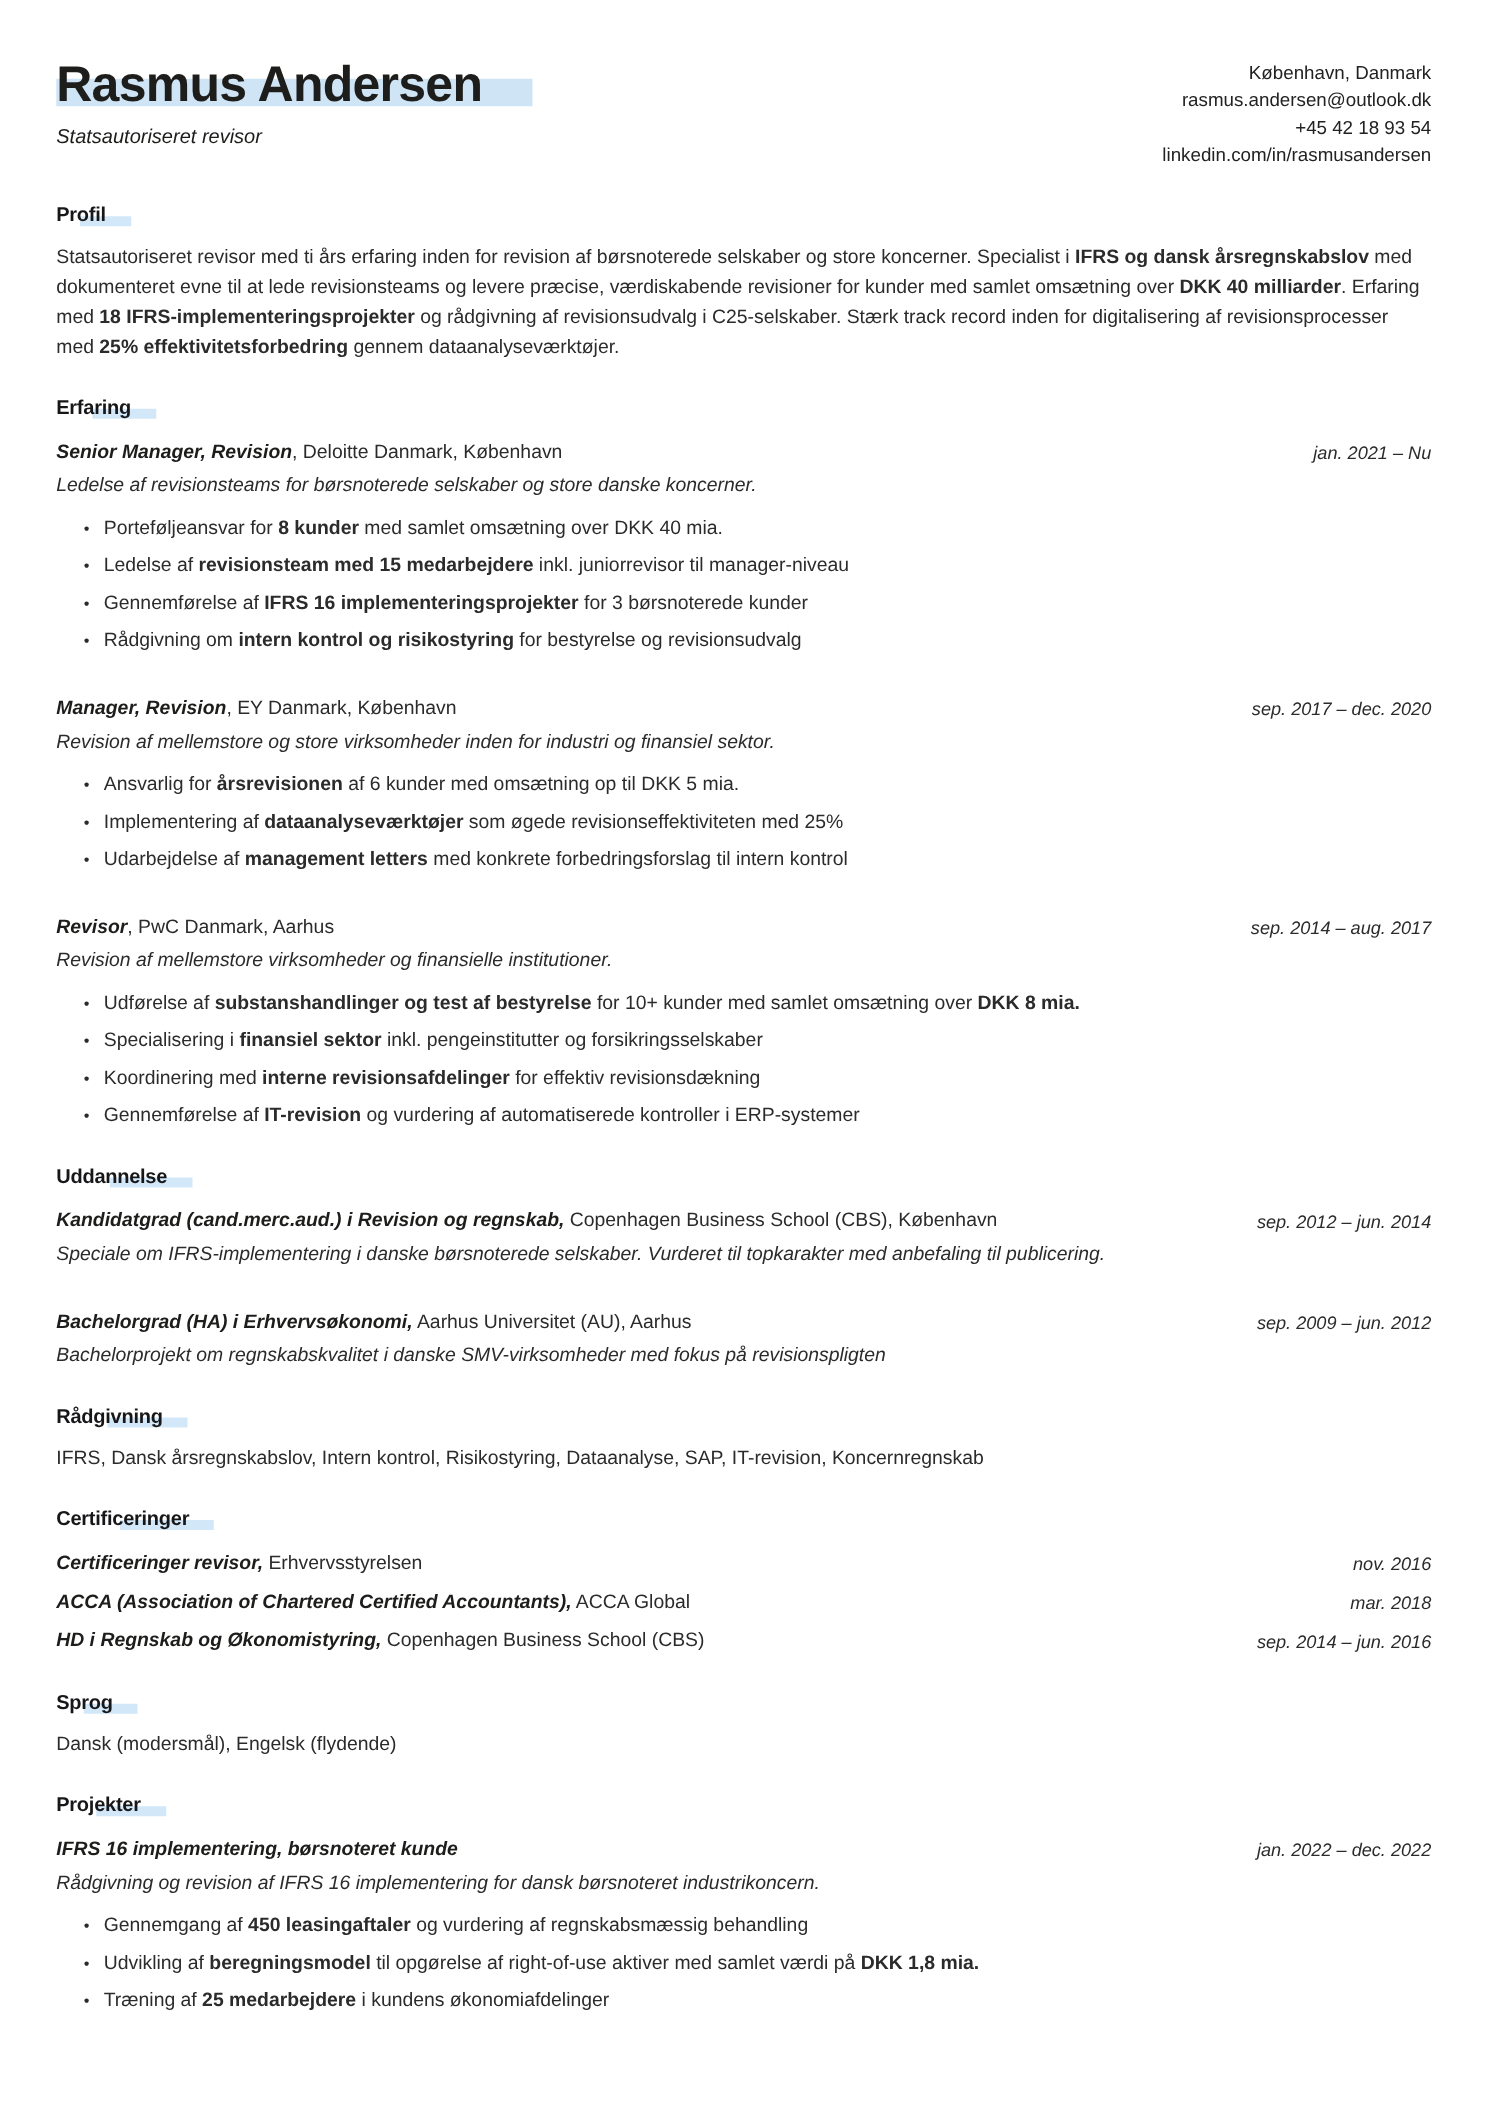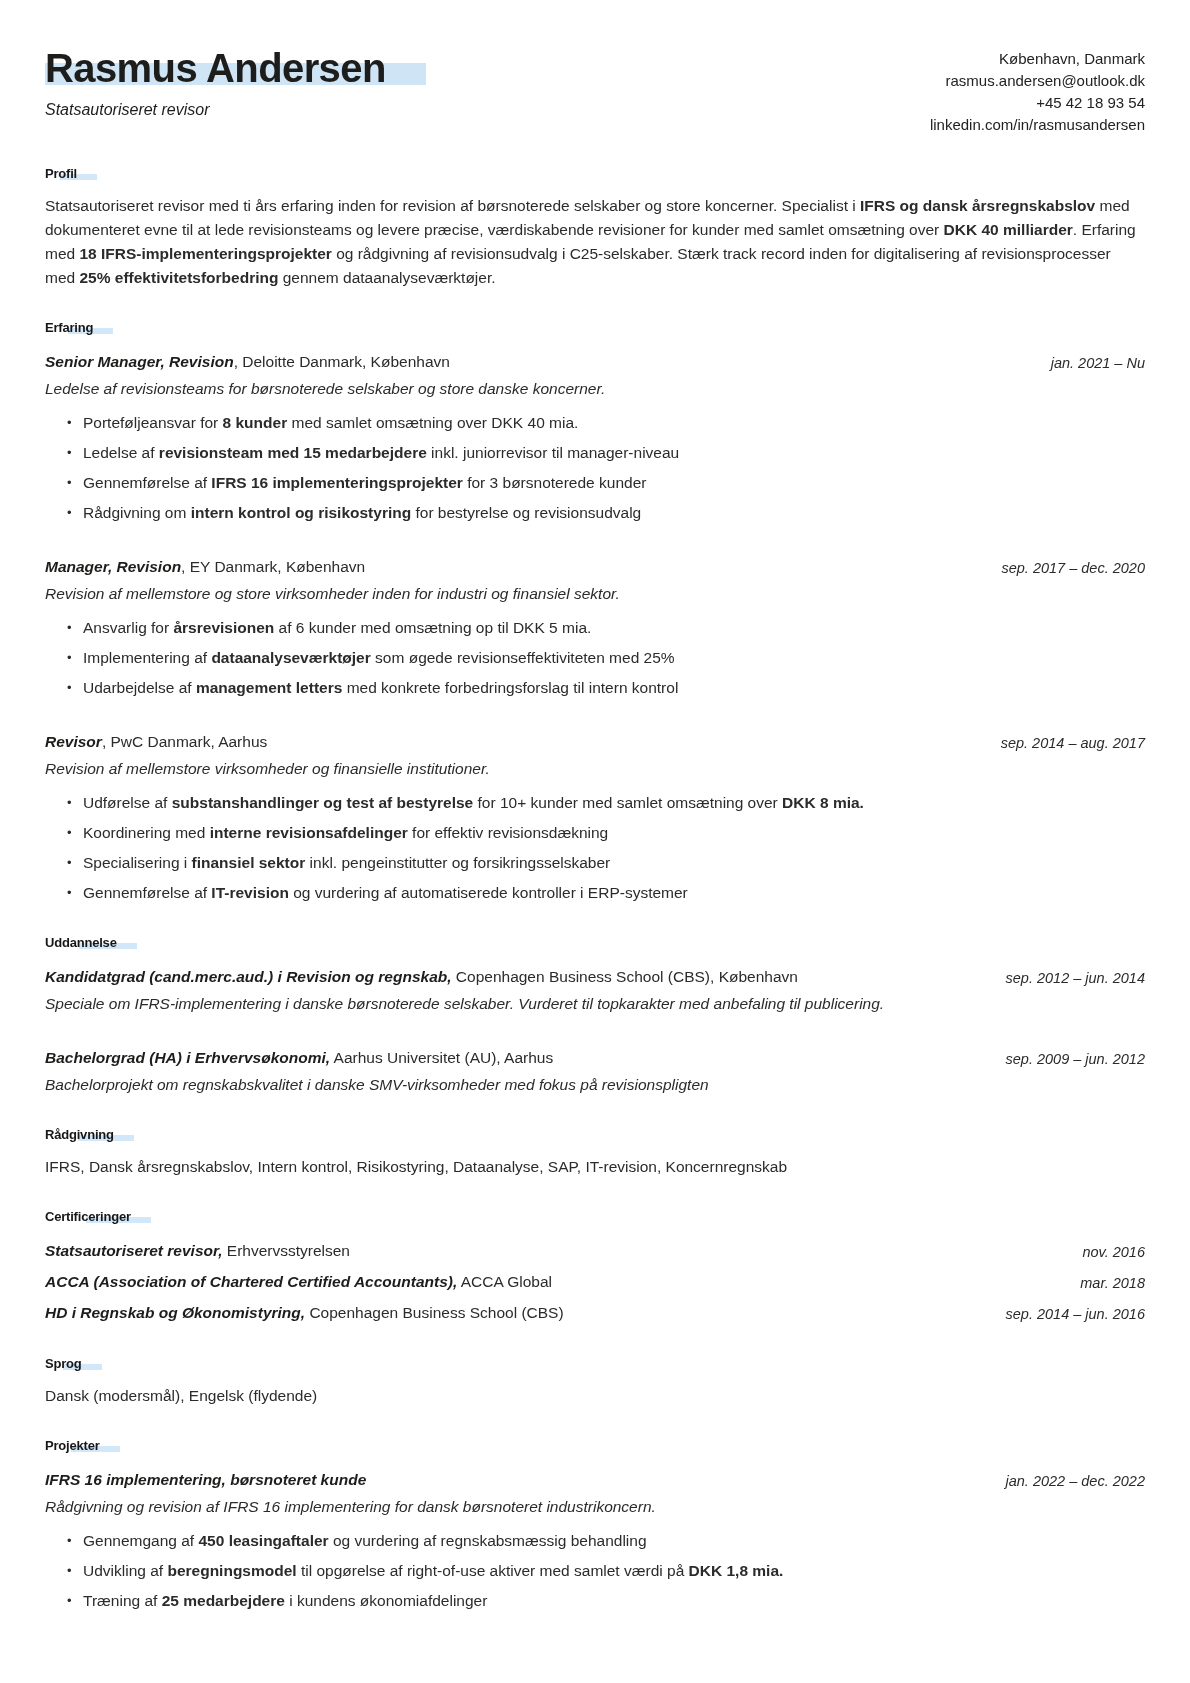--- a/index.html
+++ b/index.html
@@ -12,21 +12,21 @@
   h1{margin:0;font-size:40px;line-height:1.12;font-weight:800;color:#1d1d1b;letter-spacing:-0.6px;}
   .hl-name{
     background:linear-gradient(#cfe5f6,#cfe5f6) no-repeat left 76% / 100% 0.55em;
     padding-right:40px;
   }
   .subtitle{font-style:italic;font-size:16px;margin-top:10px;color:#1d1d1b;}
   .contact{text-align:right;font-size:15px;line-height:22px;color:#222222;padding-top:2px;}
   .sec{margin-top:28px;}
   .sec-h{
     display:inline-block;position:relative;z-index:0;margin:0;
-    font-size:13px;font-weight:700;color:#17171a;letter-spacing:-0.2px;
+    font-size:16px;font-weight:700;color:#17171a;letter-spacing:-0.2px;
   }
   .sec-h::before{
     content:"";position:absolute;z-index:-1;
     left:48%;right:-20px;top:52%;bottom:4%;background:#d2e7f7;
   }
   .para{margin:12px 0 0 0;font-size:15.5px;line-height:24px;}
   .b{font-weight:700;}
   .entry{margin-top:30px;}
   .entry.compact{margin-top:6px;}
   .sec-h + .entry{margin-top:14px;}
@@ -81,42 +81,42 @@
             <li><span>Udarbejdelse af </span><span class="b">management letters</span><span> med konkrete forbedringsforslag til intern kontrol</span></li>
           </ul>
         </div><div class="entry">
           <div class="entry-row">
             <div class="entry-left"><span class="role">Revisor</span><span class="org">, PwC Danmark, Aarhus</span></div>
             <div class="date">sep. 2014 – aug. 2017</div>
           </div>
           <p class="desc">Revision af mellemstore virksomheder og finansielle institutioner.</p>
           <ul class="blist">
             <li><span>Udførelse af </span><span class="b">substanshandlinger og test af bestyrelse</span><span> for 10+ kunder med samlet omsætning over </span><span class="b">DKK 8 mia.</span></li>
+            <li><span>Specialisering i </span><span class="b">finansiel sektor</span><span> inkl. pengeinstitutter og forsikringsselskaber</span></li>
             <li><span>Koordinering med </span><span class="b">interne revisionsafdelinger</span><span> for effektiv revisionsdækning</span></li>
-            <li><span>Specialisering i </span><span class="b">finansiel sektor</span><span> inkl. pengeinstitutter og forsikringsselskaber</span></li>
             <li><span>Gennemførelse af </span><span class="b">IT-revision</span><span> og vurdering af automatiserede kontroller i ERP-systemer</span></li>
           </ul>
         </div></section>
       <section class="sec"><h2 class="sec-h">Uddannelse</h2><div class="entry">
           <div class="entry-row">
             <div class="entry-left"><span class="role">Kandidatgrad (cand.merc.aud.) i Revision og regnskab,</span><span class="org"> Copenhagen Business School (CBS), København</span></div>
             <div class="date">sep. 2012 – jun. 2014</div>
           </div>
           <p class="desc">Speciale om IFRS-implementering i danske børsnoterede selskaber. Vurderet til topkarakter med anbefaling til publicering.</p>
         </div><div class="entry">
           <div class="entry-row">
             <div class="entry-left"><span class="role">Bachelorgrad (HA) i Erhvervsøkonomi,</span><span class="org"> Aarhus Universitet (AU), Aarhus</span></div>
             <div class="date">sep. 2009 – jun. 2012</div>
           </div>
           <p class="desc">Bachelorprojekt om regnskabskvalitet i danske SMV-virksomheder med fokus på revisionspligten</p>
         </div></section>
       <section class="sec"><h2 class="sec-h">Rådgivning</h2><p class="para"><span>IFRS, Dansk årsregnskabslov, Intern kontrol, Risikostyring, Dataanalyse, SAP, IT-revision, Koncernregnskab</span></p></section>
       <section class="sec"><h2 class="sec-h">Certificeringer</h2><div class="entry compact">
           <div class="entry-row">
-            <div class="entry-left"><span class="role">Statsautoriseret revisor,</span><span class="org"> Erhvervsstyrelsen</span></div>
+            <div class="entry-left"><span class="role">Certificeringer revisor,</span><span class="org"> Erhvervsstyrelsen</span></div>
             <div class="date">nov. 2016</div>
           </div>
         </div><div class="entry compact">
           <div class="entry-row">
             <div class="entry-left"><span class="role">ACCA (Association of Chartered Certified Accountants),</span><span class="org"> ACCA Global</span></div>
             <div class="date">mar. 2018</div>
           </div>
         </div><div class="entry compact">
           <div class="entry-row">
             <div class="entry-left"><span class="role">HD i Regnskab og Økonomistyring,</span><span class="org"> Copenhagen Business School (CBS)</span></div>

